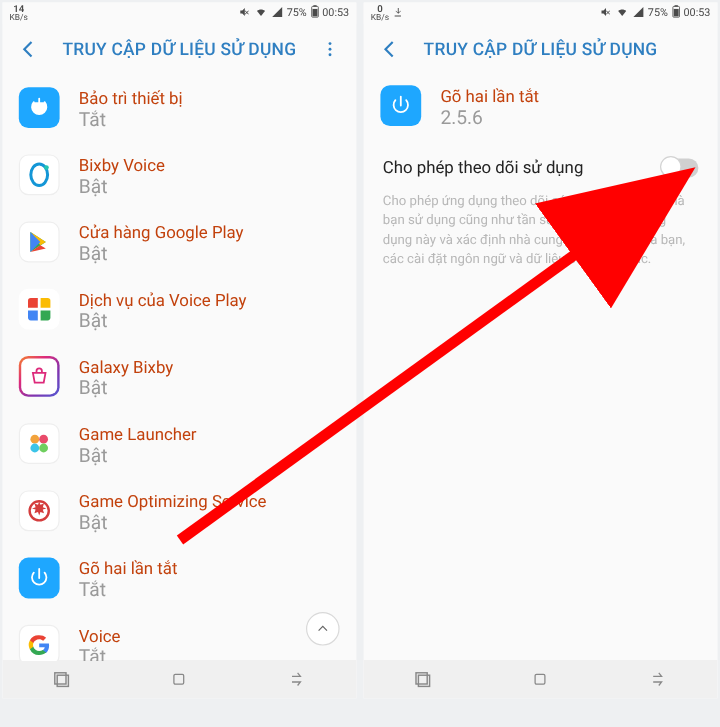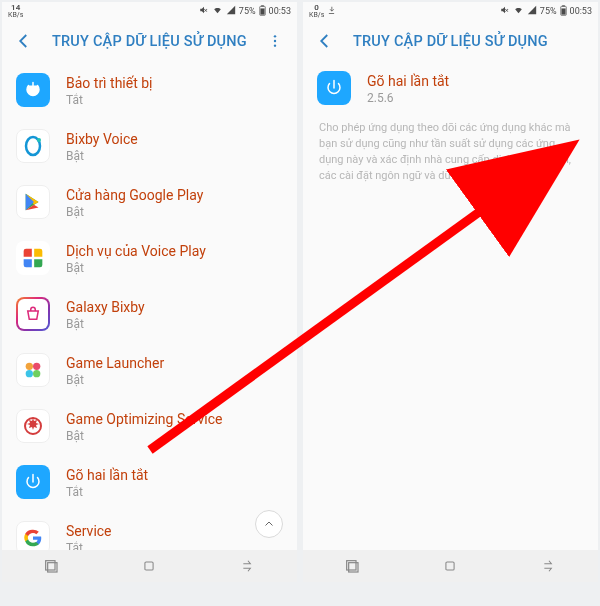--- a/index.html
+++ b/index.html
@@ -56,21 +56,21 @@
   }
   .ico {
     width: 34px; height: 34px; border-radius: 8px;
     display: flex; align-items: center; justify-content: center;
     flex-shrink: 0;
     margin-right: 16px;
     font-size: 18px; color: #fff;
   }
   .txt { display: flex; flex-direction: column; }
   .name { font-size: 14px; color: #c2410c; line-height: 18px; }
-  .sub  { font-size: 12px; color: #9a9a9a; line-height: 14px; margin-top: 1px; }
+  .sub  { font-size: 16px; color: #9a9a9a; line-height: 14px; margin-top: 1px; }
   
   .section {
     padding: 14px 16px 10px 16px;
     display: flex; align-items: center; justify-content: space-between;
   }
   .section .lbl { font-size: 14px; color: #222; }
   .toggle {
     width: 30px; height: 16px; border-radius: 10px; background: #d0d0d0;
     position: relative;
   }
@@ -274,21 +274,21 @@
       <div class="row">
         <div class="ico ico-google">
             <svg width="22" height="22" viewBox="0 0 24 24">
               <path d="M21 12.2c0-.64-.06-1.25-.17-1.84H12v3.48h5.05a4.32 4.32 0 01-1.87 2.84v2.36h3.03C20.04 17.3 21 14.98 21 12.2z" fill="#4285f4"></path>
               <path d="M12 21c2.55 0 4.69-.84 6.25-2.28l-3.03-2.36c-.84.57-1.92.9-3.22.9-2.48 0-4.58-1.67-5.33-3.92H3.54v2.44A9 9 0 0012 21z" fill="#34a853"></path>
               <path d="M6.67 13.34a5.4 5.4 0 010-3.44V7.46H3.54a9 9 0 000 8.32l3.13-2.44z" fill="#fbbc04"></path>
               <path d="M12 6.58c1.39 0 2.64.48 3.62 1.42l2.7-2.7C16.7 3.72 14.56 3 12 3a9 9 0 00-8.46 4.46l3.13 2.44C7.42 8.25 9.52 6.58 12 6.58z" fill="#ea4335"></path>
             </svg>
           </div>
         <div class="txt">
-            <div class="name">Service</div>
+            <div class="name">Voice</div>
             <div class="sub">Tắt</div>
           </div>
       </div>
 
     </div>
 
     <div class="fab">
       <svg width="12" height="12" viewBox="0 0 24 24">
           <path fill="none" stroke="#666" stroke-width="2" d="M5 15l7-7 7 7"></path>
         </svg>
@@ -357,20 +357,26 @@
             <svg width="18" height="18" viewBox="0 0 24 24">
               <path d="M12 2v10M6 6a8 8 0 1012 0" stroke="#fff" stroke-width="2" fill="none" stroke-linecap="round"></path>
             </svg>
           </div>
         <div class="txt">
           <div class="name">Gõ hai lần tắt</div>
           <div class="sub">2.5.6</div>
         </div>
       </div>
 
+      <div class="section">
+        <div class="lbl">Cho phép theo dõi sử dụng</div>
+        <div class="toggle">
+            <div class="knob"></div>
+          </div>
+      </div>
 
       <div class="desc">Cho phép ứng dụng theo dõi các ứng dụng khác mà bạn sử dụng cũng như tần suất sử dụng các ứng dụng này và xác định nhà cung cấp dịch vụ của bạn, các cài đặt ngôn ngữ và dữ liệu sử dụng khác.</div>
     </div>
 
     <div class="nav">
       <div>
           <svg width="16" height="16" viewBox="0 0 24 24">
             <rect x="4" y="4" width="14" height="14" fill="none" stroke="#888" stroke-width="1.8"></rect>
             <rect x="7" y="7" width="14" height="14" fill="none" stroke="#888" stroke-width="1.8"></rect>
           </svg>

